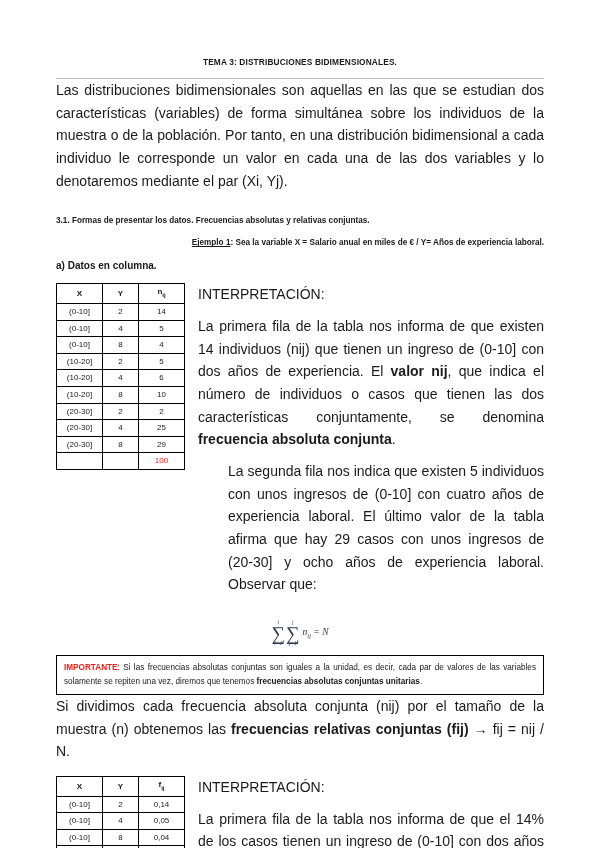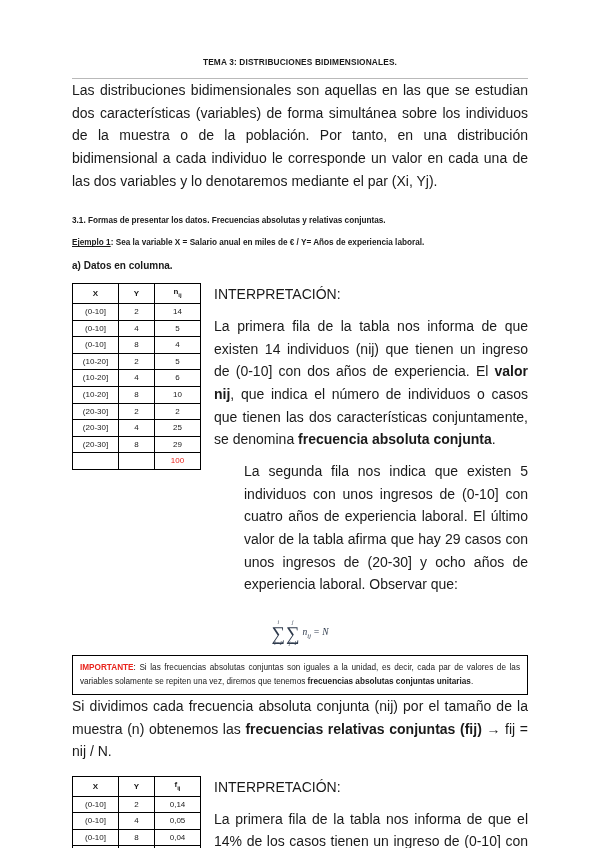--- a/index.html
+++ b/index.html
@@ -13,21 +13,21 @@
     font-family: "Liberation Sans", sans-serif;
     color: #1a1a1a;
     position: relative;
     overflow: hidden;
   }
   .page {
     position: relative;
     width: 600px;
     height: 828px;
     box-sizing: border-box;
-    padding: 0 72px;
+    padding: 0 56px;
   }
   .doc-title {
     text-align: center;
     font-size: 8.3px;
     font-weight: bold;
     letter-spacing: 0.15px;
     padding-top: 57px;
   }
   .title-rule {
     border: 0;
@@ -43,20 +43,21 @@
   .intro { margin-top: 26px; }
   .section-head {
     font-size: 8.2px;
     font-weight: bold;
     margin-top: 24px;
   }
   .example-line {
     font-size: 8.2px;
     font-weight: bold;
     margin-top: 13px;
+    text-align: right;
   }
   .example-line .ul { text-decoration: underline; }
   .sub-head {
     font-size: 10px;
     font-weight: bold;
     margin-top: 13px;
   }
 
   
   .block {

